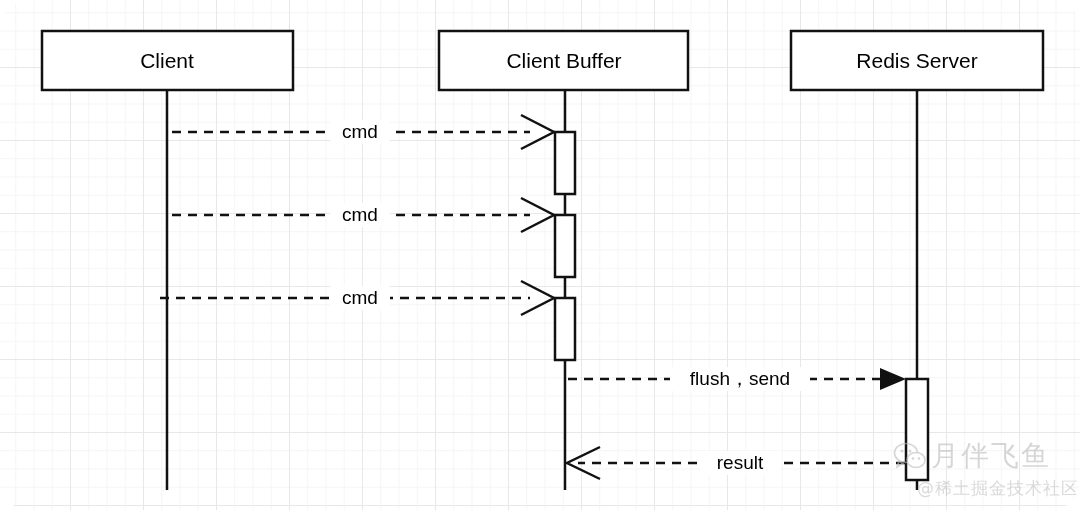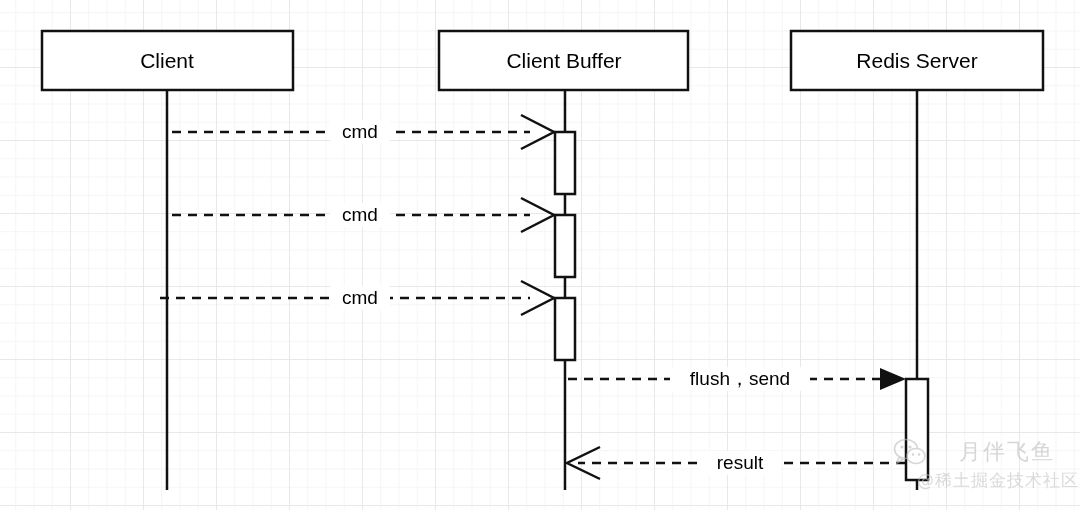--- a/index.html
+++ b/index.html
@@ -18,20 +18,21 @@
       linear-gradient(to right, #f5f5f5 1px, transparent 1px),
       linear-gradient(to bottom, #f5f5f5 1px, transparent 1px);
     background-size:
       73px 73px,
       73px 73px,
       18.25px 18.25px,
       18.25px 18.25px;
     background-position: -3px -6px, -3px -6px, -3px -6px, -3px -6px;
     overflow: hidden;
     font-family: "Liberation Sans", sans-serif;
+    border-radius: 29px;
   }
   #diagram-svg {
     position: absolute;
     left: 0;
     top: 0;
   }
   .actor-label {
     font-family: "Liberation Sans", sans-serif;
     font-size: 21px;
     fill: #000000;
@@ -90,25 +91,24 @@
     align-items: center;
   }
   .wm-logo {
     width: 34px;
     height: 30px;
     flex: 0 0 auto;
     margin-right: 4px;
   }
   .wm-main {
     font-family: "DejaVu Sans", sans-serif;
-    font-size: 22px;
+    font-size: 28px;
     color: #bdbdbd;
     letter-spacing: 2px;
     white-space: nowrap;
-    margin-left: 28px;
   }
   .wm-sub {
     font-family: "DejaVu Sans", sans-serif;
     font-size: 17px;
     color: #c4c4c4;
     letter-spacing: 1px;
     white-space: nowrap;
     margin-left: 24px;
     margin-top: 2px;
   }

